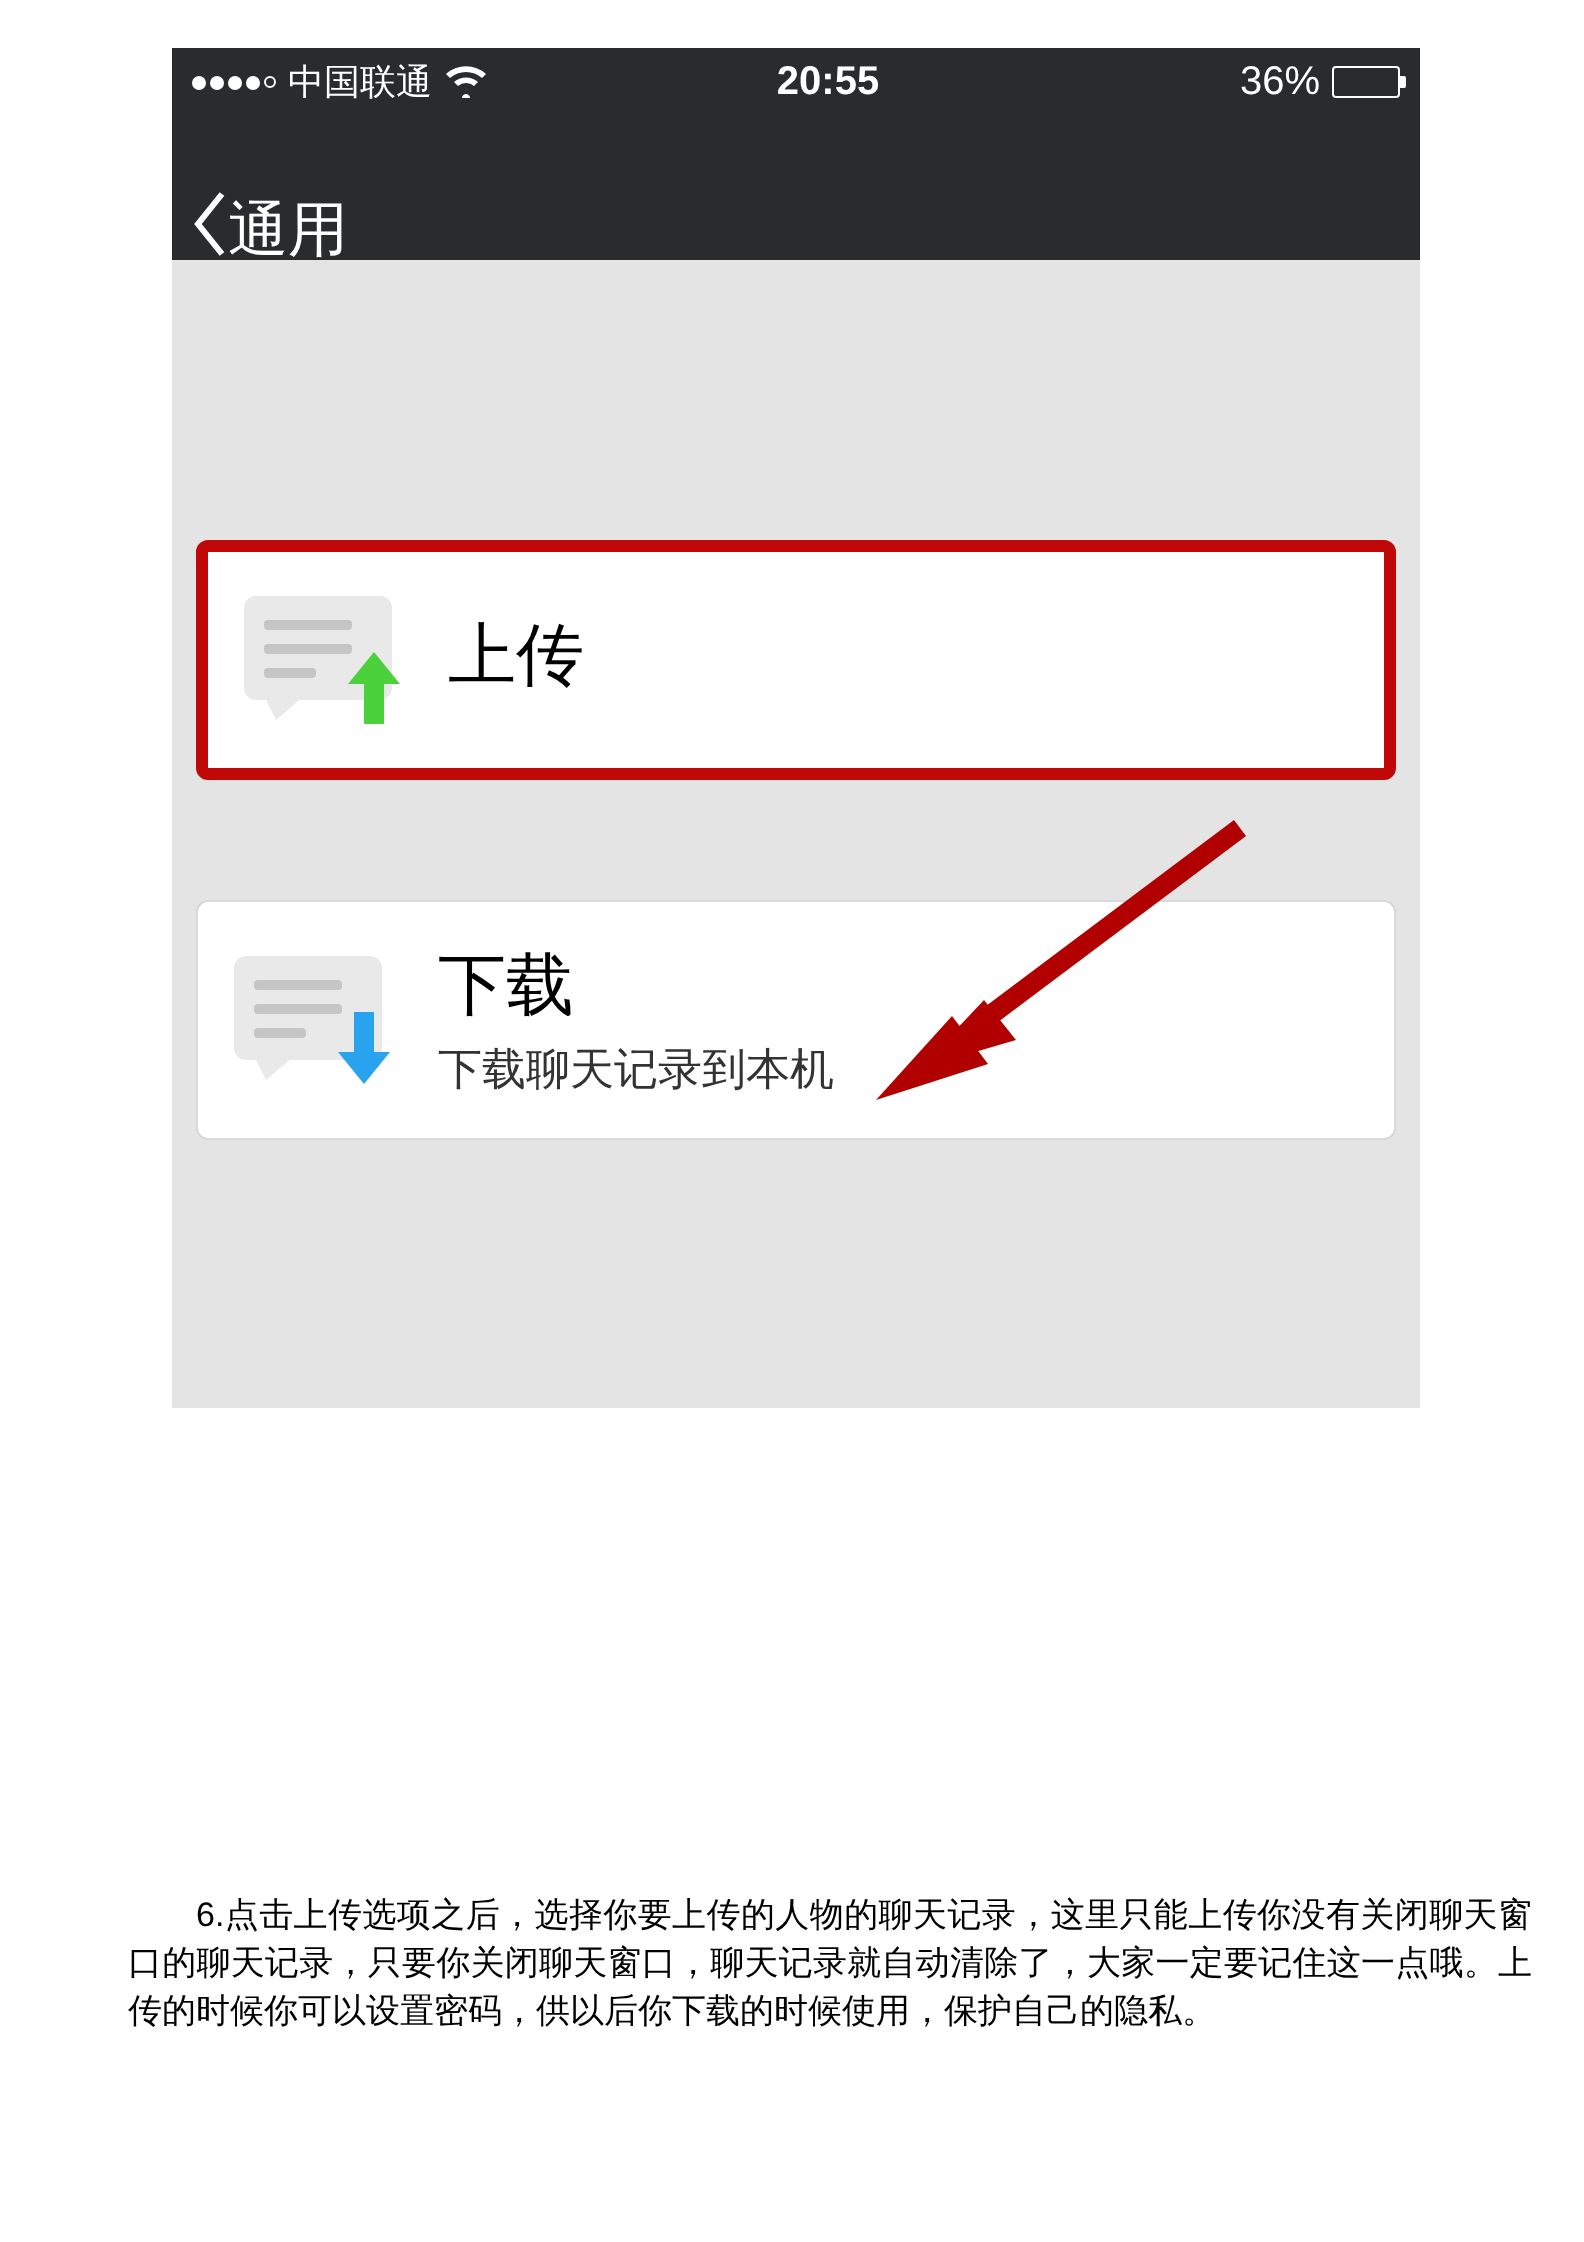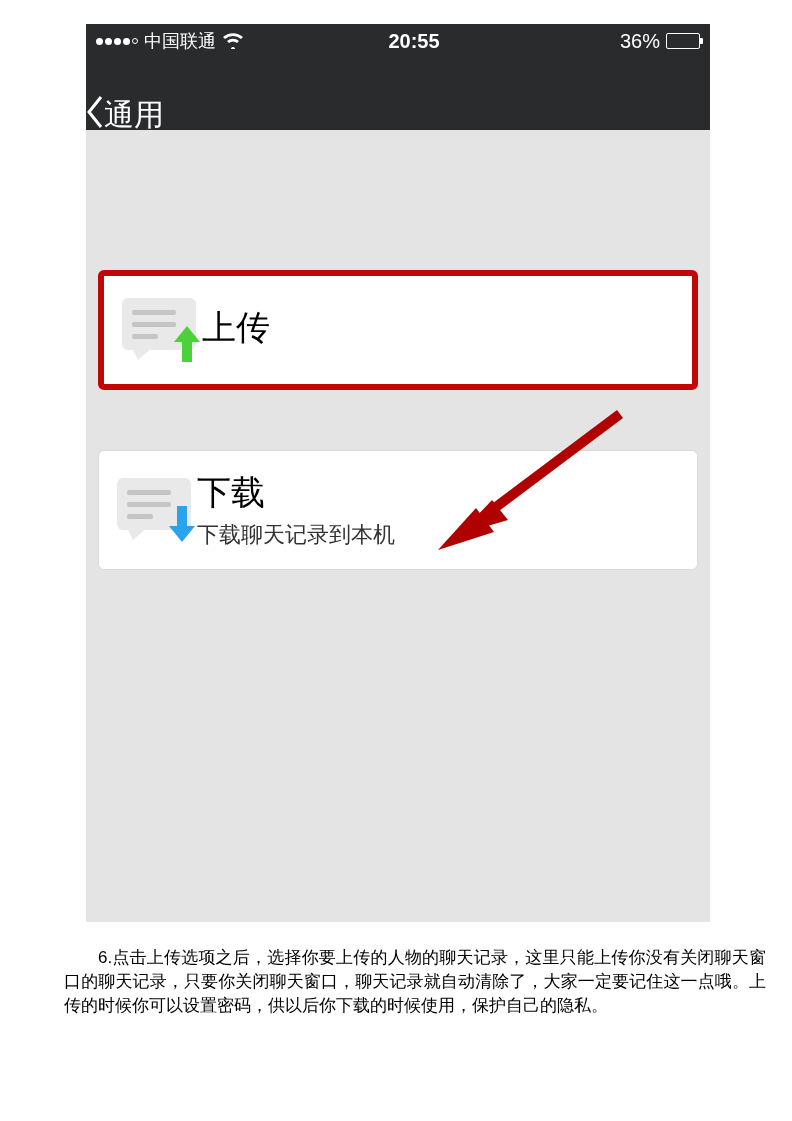--- a/index.html
+++ b/index.html
@@ -8,21 +8,21 @@
     height: 1121px;
     background: #ffffff;
     font-family: -apple-system, "Helvetica Neue", Arial, sans-serif;
     position: relative;
   }
   .phone-frame {
     position: absolute;
     left: 86px;
     top: 24px;
     width: 624px;
-    height: 898px;
+    height: 680px;
     background: #e4e4e4;
     overflow: hidden;
   }
   
   .status-bar {
     width: 100%;
     height: 34px;
     background: #292b2c;
     color: #fff;
     display: flex;
@@ -76,21 +76,21 @@
     height: 72px;
     background: #292b2c;
     color: #fff;
     display: flex;
     align-items: center;
     position: relative;
   }
   .back-btn {
     display: flex;
     align-items: center;
-    padding-left: 0;
+    padding-left: 10px;
     font-size: 30px;
     color: #fff;
     gap: 0px;
     cursor: pointer;
     margin-top: 43px;
   }
   .chevron-left {
     width: 18px; height: 34px;
   }
   .nav-title {
@@ -105,21 +105,21 @@
   .content { padding: 0; position: relative; }
   .option-card {
     margin: 13px 12px;
     background: #fff;
     border: 1px solid #d9d9d9;
     border-radius: 6px;
     height: 120px;
     display: flex;
     align-items: center;
     padding: 0 18px;
-    gap: 2px;
+    gap: 24px;
     cursor: pointer;
   }
   .option-card.highlight {
     border: 6px solid #c00808;
     margin-top: 140px;
   }
   .option-card.second {
     margin-top: 60px;
   }
   .icon-bubble {

